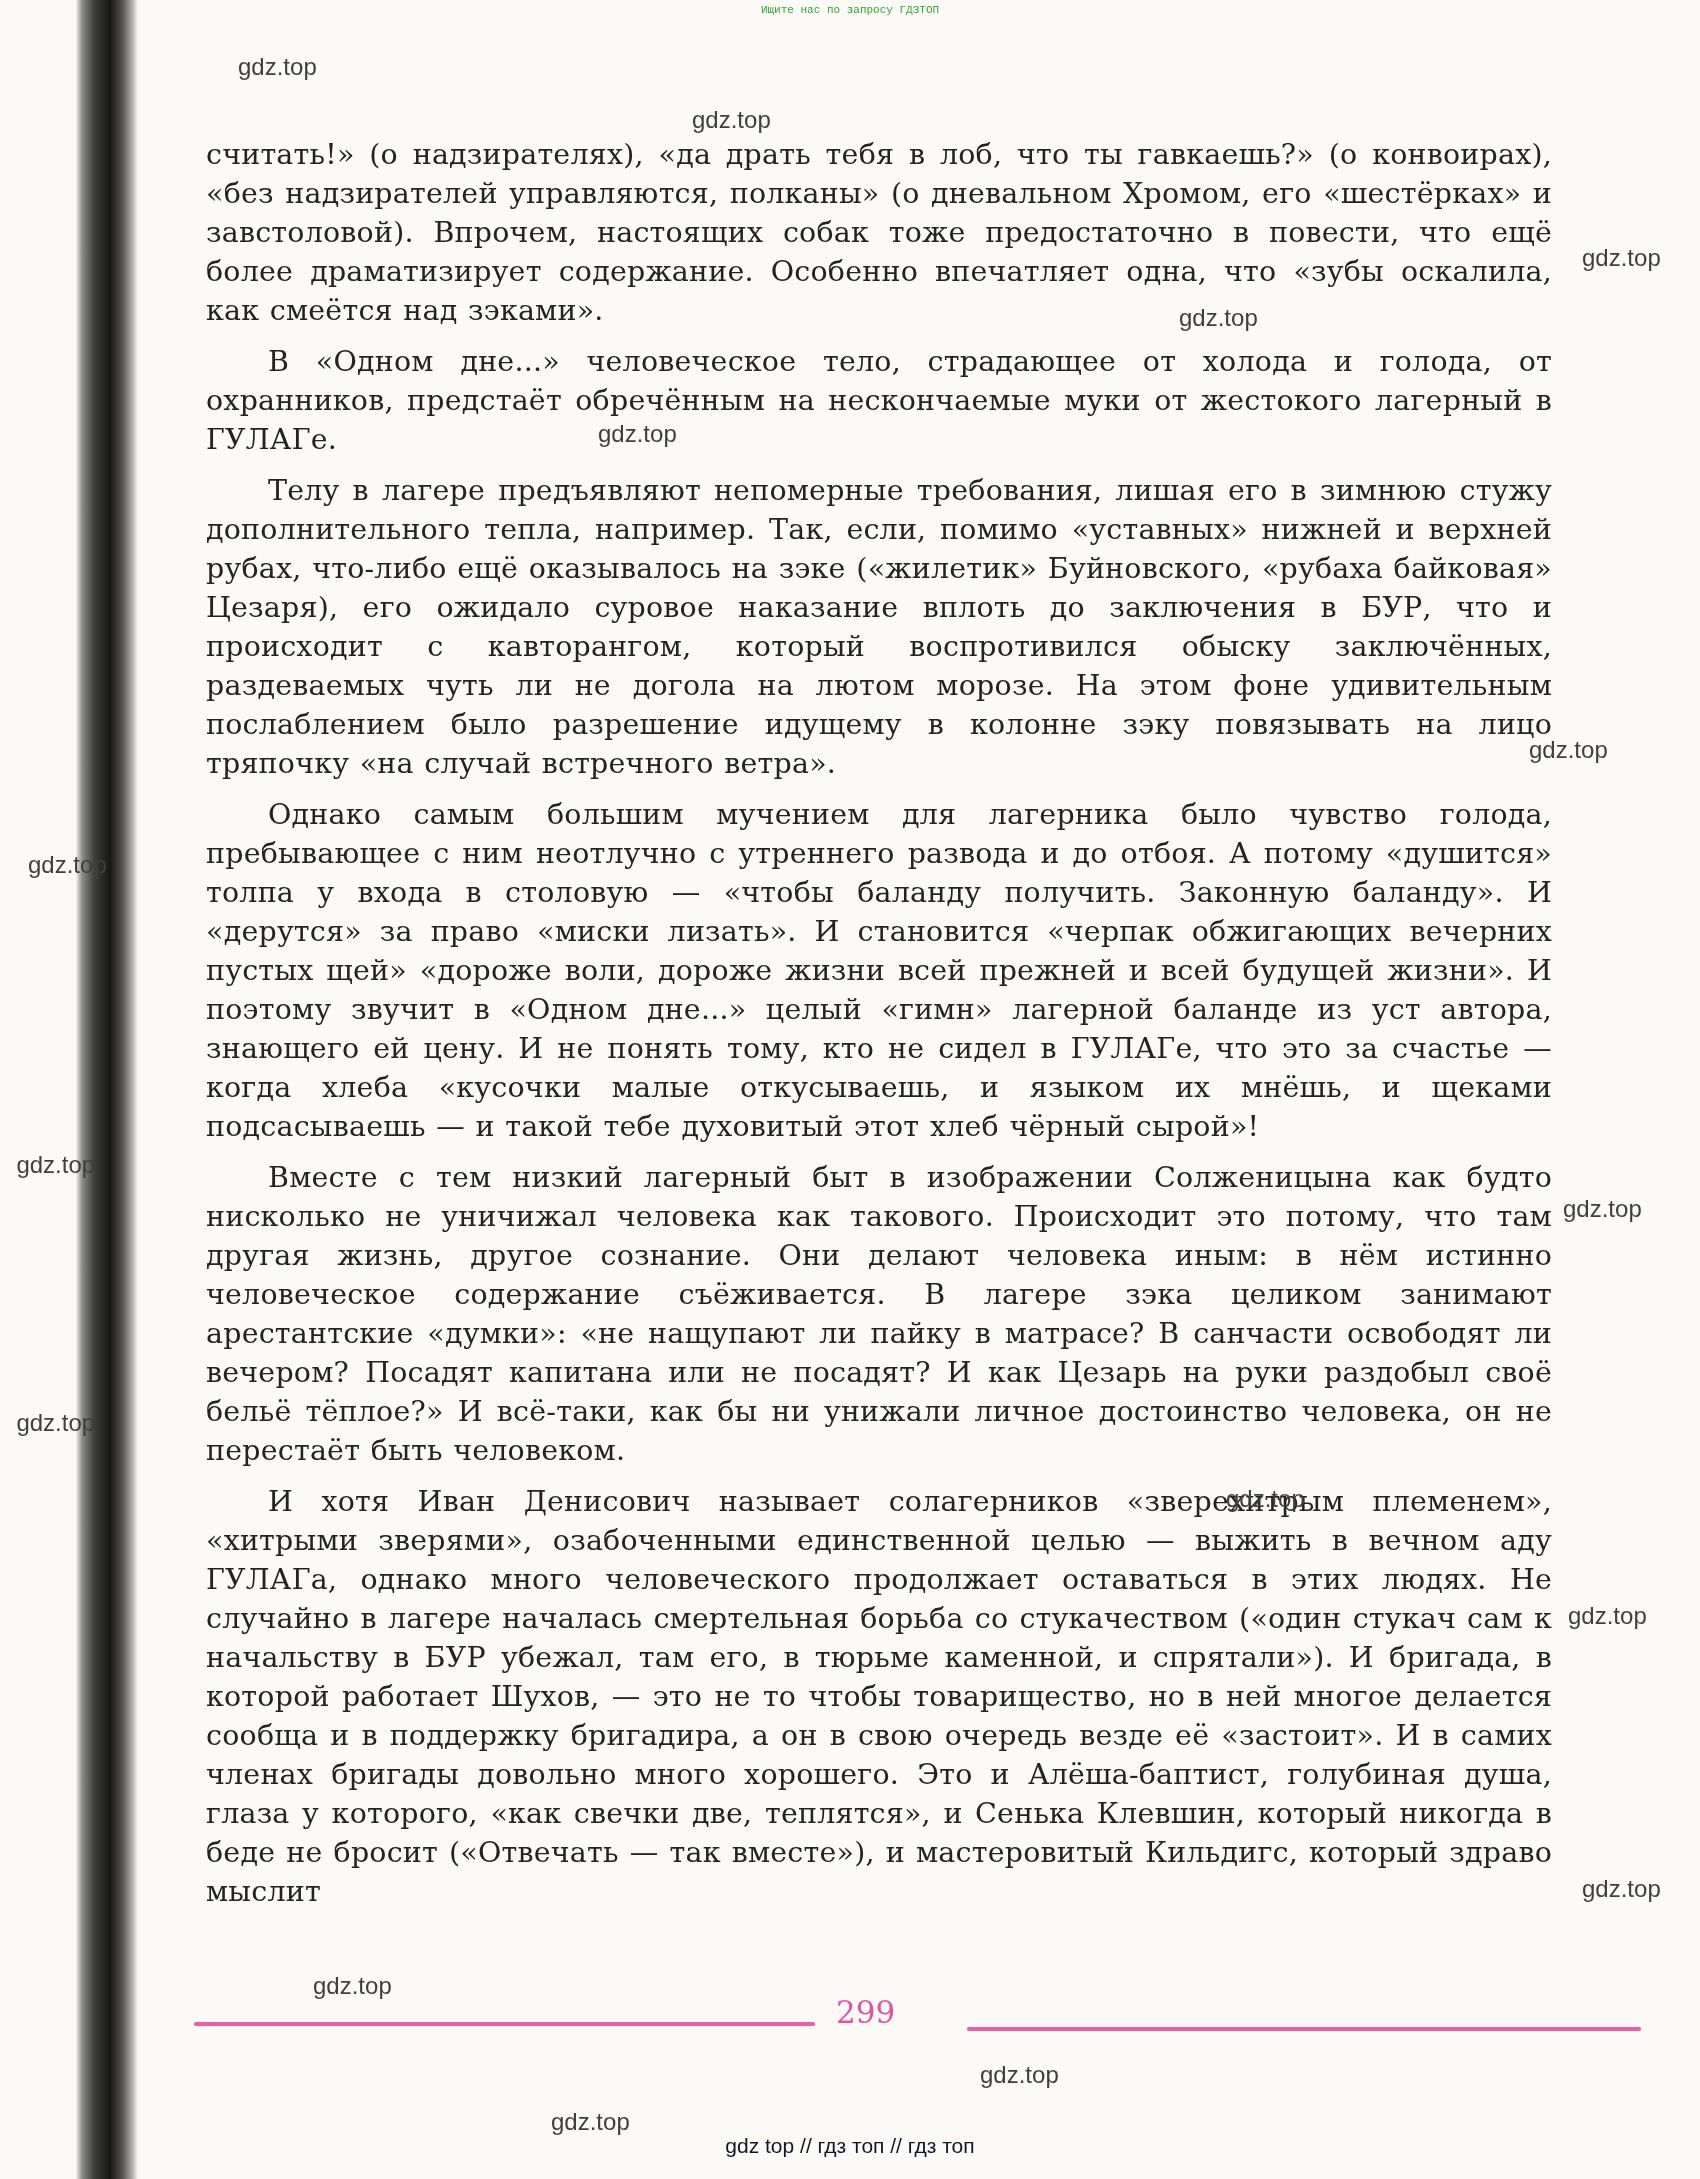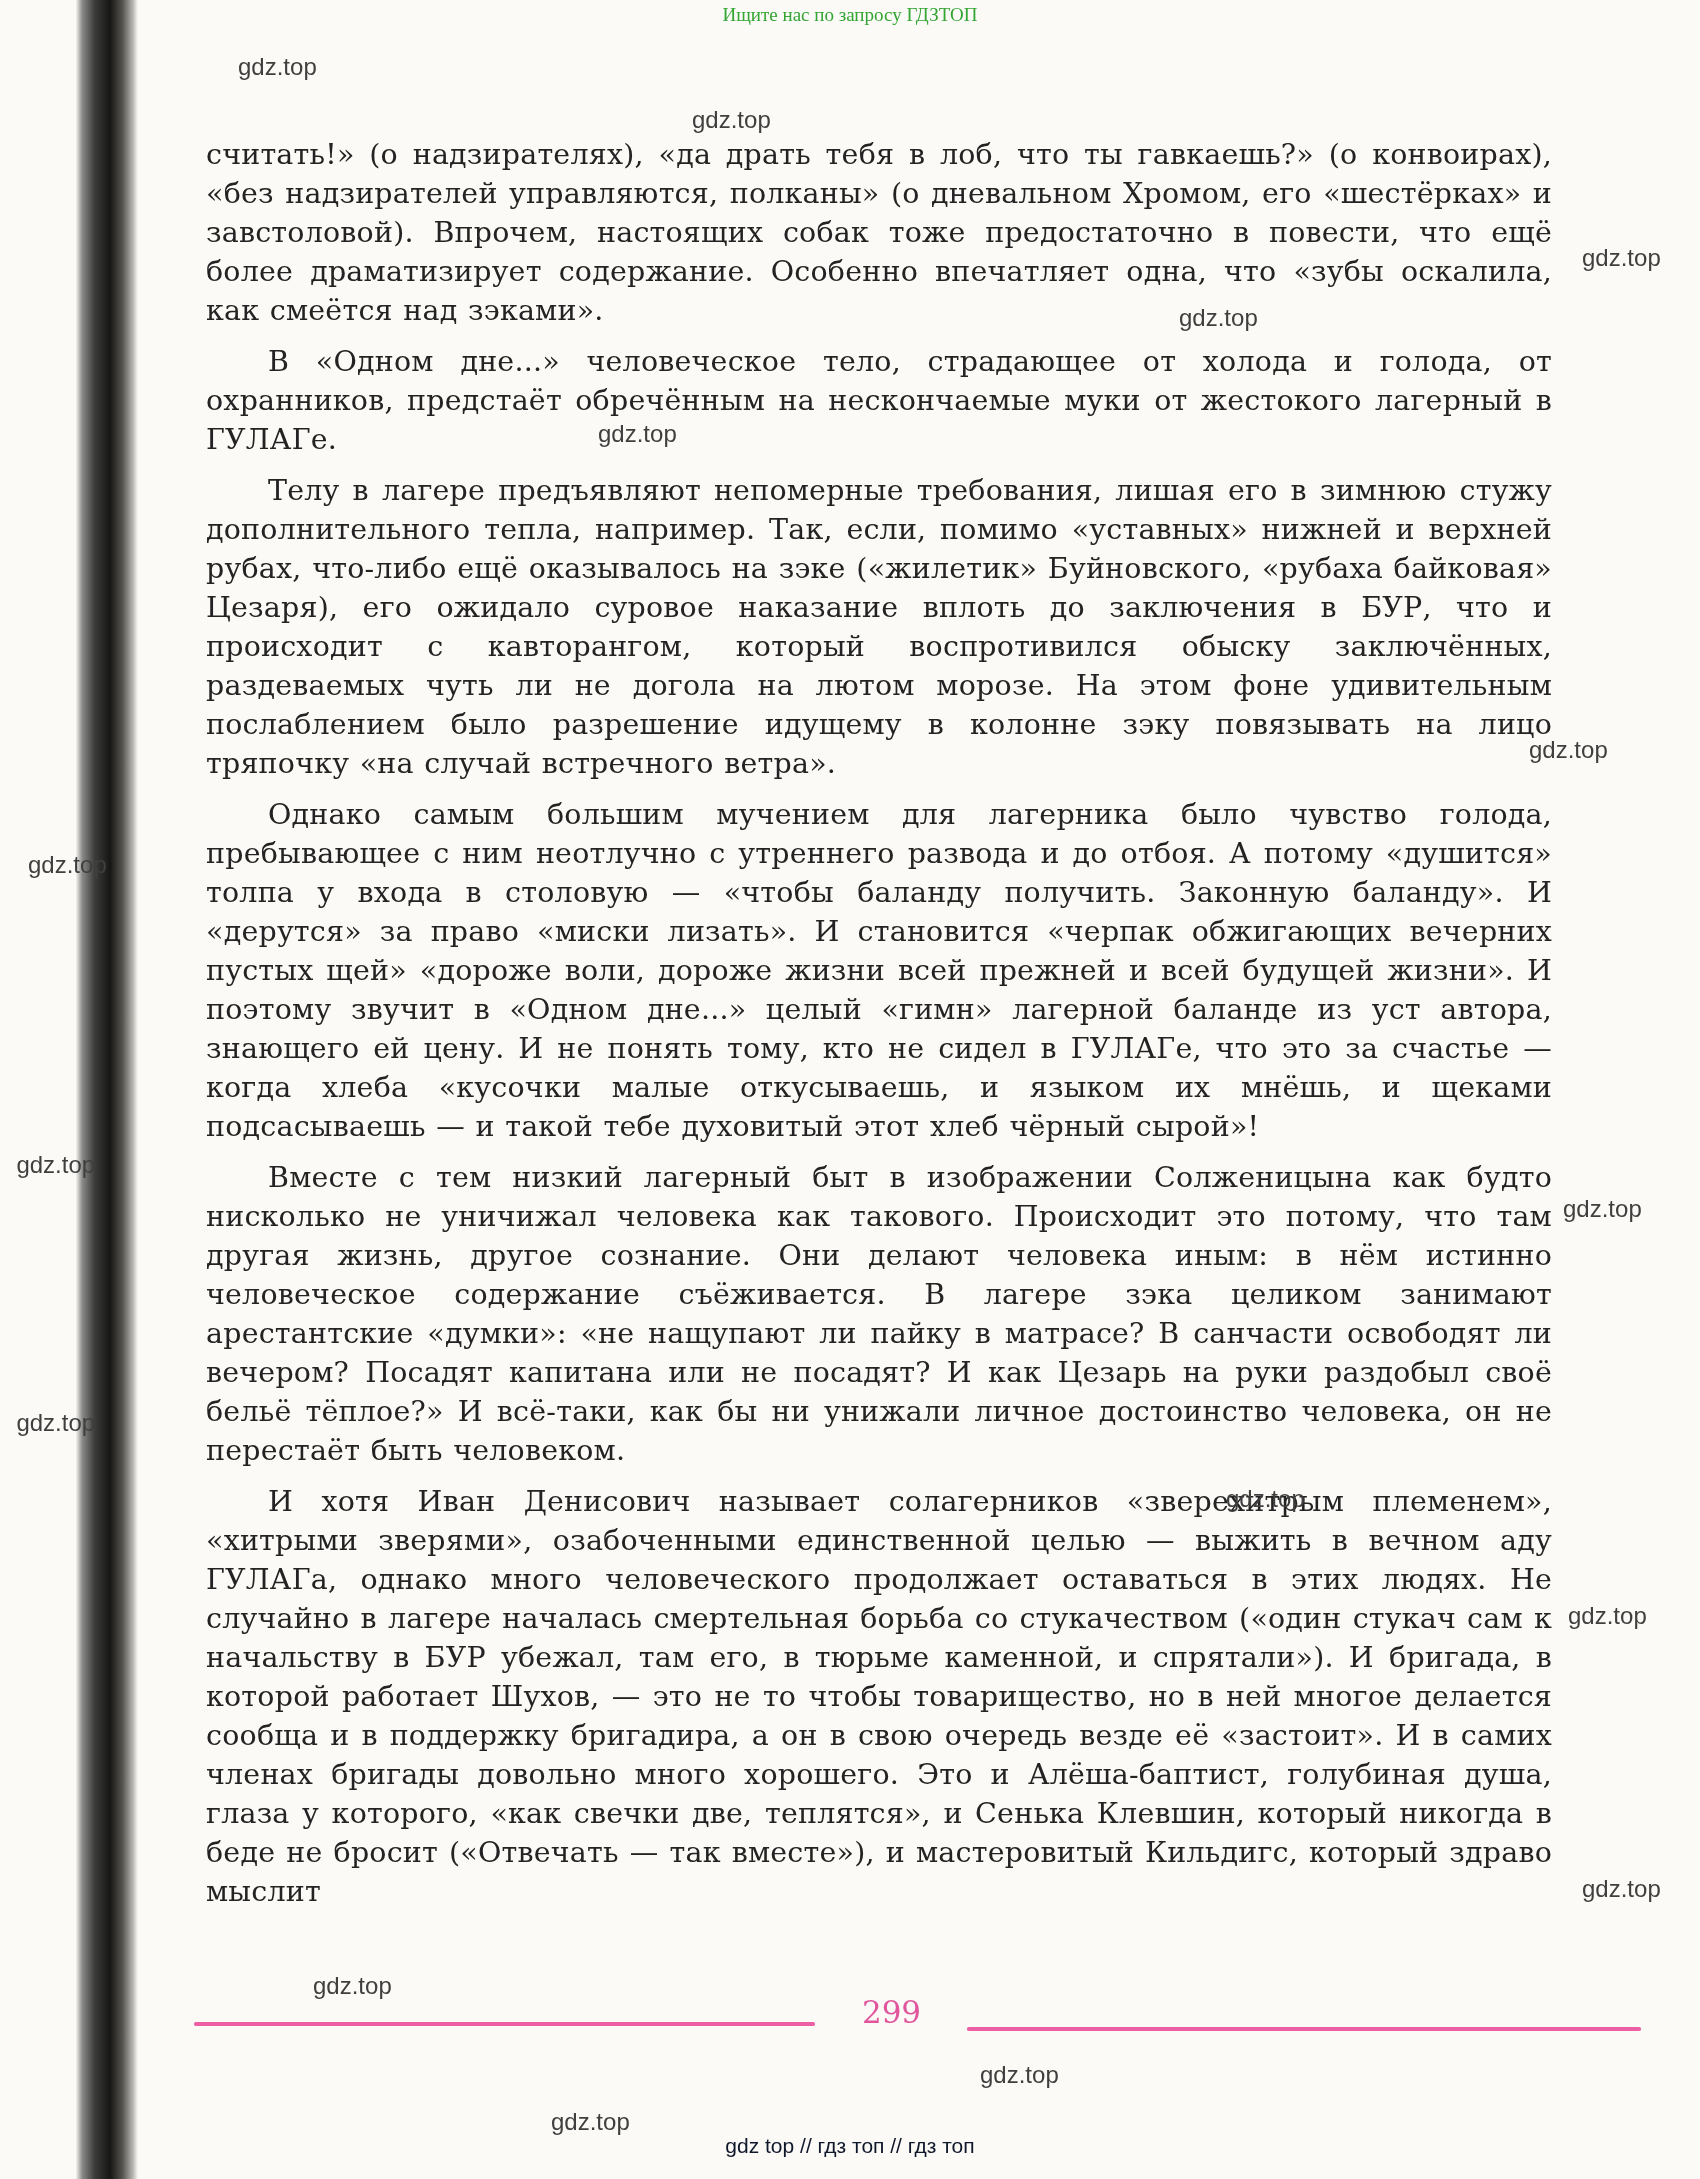--- a/index.html
+++ b/index.html
@@ -23,22 +23,22 @@
     background: linear-gradient(to right,
       #f2f2f0 0%, #8a8a88 10%, #3c3c3a 30%, #161614 55%,
       #55544f 75%, #b9b8b4 92%, #fbfaf7 100%);
   }
   .header-promo {
     position: absolute;
     top: 3.5px;
     left: 0;
     width: 100%;
     text-align: center;
-    font-family: Liberation Serif, serif;
-    font-size: 19px;
+    font-family: Liberation Mono, monospace;
+    font-size: 11px;
     color: #33a532;
   }
   .body-text {
     position: absolute;
     left: 194px;
     top: 123px;
     width: 1370px;
     font-size: 28.5px;
     line-height: 39px;
     color: #232323;
@@ -65,21 +65,20 @@
     background: #ec5fa5;
     border-radius: 1.7px;
   }
   .rule-left  { left: 194px;  top: 2022px; width: 621px; height: 3.5px; }
   .rule-right { left: 967px; top: 2027px; width: 674px; height: 4.3px; }
   .page-number {
     position: absolute;
     left: 836px;
     top: 1994px;
     width: 111px;
-    text-align: center;
     font-size: 31px;
     color: #e0559c;
     font-family: "DejaVu Serif", serif;
   }
   .footer-promo {
     position: absolute;
     top: 2134px;
     left: 0;
     width: 100%;
     text-align: center;

